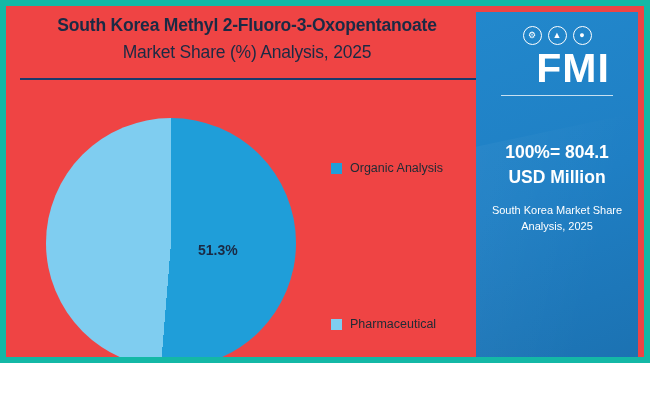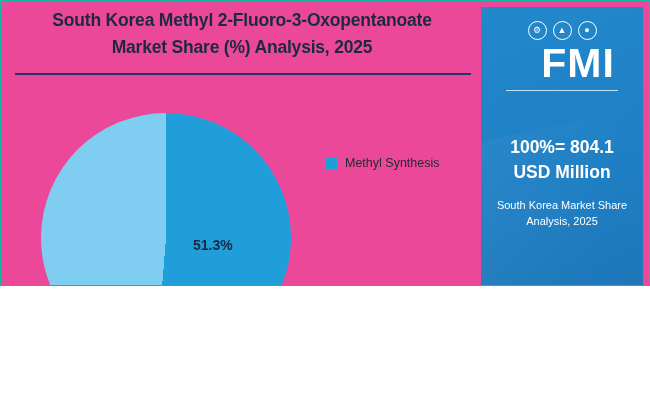--- a/index.html
+++ b/index.html
@@ -6,25 +6,25 @@
     margin: 0;
     padding: 0;
     background: #ffffff;
   }
   body {
     font-family: "Liberation Sans", sans-serif;
   }
   #page {
     position: relative;
     width: 650px;
-    height: 286px;
-    background: #ec4899;
+    height: 363px;
+    background: #ef4444;
     overflow: hidden;
     box-sizing: border-box;
-    border: 1px solid #14b8a6;
+    border: 6px solid #14b8a6;
   }
 
   
   #chart-panel {
     position: absolute;
     left: 0;
     top: 0;
     width: 482px;
     height: 405px;
   }
@@ -38,21 +38,21 @@
   }
   #title-line-1 {
     font-size: 17.5px;
     font-weight: bold;
     color: #1b2a44;
     letter-spacing: -0.2px;
     line-height: 26px;
   }
   #title-line-2 {
     font-size: 17.5px;
-    font-weight: bold;
+    font-weight: normal;
     color: #1b2a44;
     letter-spacing: -0.2px;
     line-height: 28px;
   }
   #title-rule {
     position: absolute;
     left: 14px;
     top: 72px;
     width: 456px;
     height: 2px;
@@ -232,24 +232,25 @@
     </div>
     <div id="title-rule"></div>
 
     <div id="pie-wrap">
       <div id="pie" style="background: conic-gradient(rgb(31, 158, 217) 0deg, rgb(31, 158, 217) 184.68deg, rgb(127, 205, 240) 184.68deg, rgb(127, 205, 240) 360deg);"></div>
       <div id="pie-label">51.3%</div>
     </div>
 
     <div class="legend-item" id="legend-0">
       <span class="legend-swatch" style="background: rgb(31, 158, 217);"></span>
-      <span class="legend-text">Methyl Synthesis</span>
+      <span class="legend-text">Organic Analysis</span>
     </div>
     <div class="legend-item" id="legend-1">
       <span class="legend-swatch" style="background: rgb(127, 205, 240);"></span>
+      <span class="legend-text">Pharmaceutical</span>
     </div>
 
     <div id="bottom-strip">
       <div class="strip-seg" style="background: rgb(143, 191, 63); flex: 1 1 0px;"></div>
       <div class="strip-seg" style="background: rgb(127, 205, 240); flex: 1 1 0px;"></div>
       <div class="strip-seg" style="background: rgb(232, 98, 45); flex: 1 1 0px;"></div>
       <div class="strip-seg" style="background: rgb(106, 63, 160); flex: 1 1 0px;"></div>
       <div class="strip-seg" style="background: rgb(31, 158, 217); flex: 1 1 0px;"></div>
     </div>
   </div>

